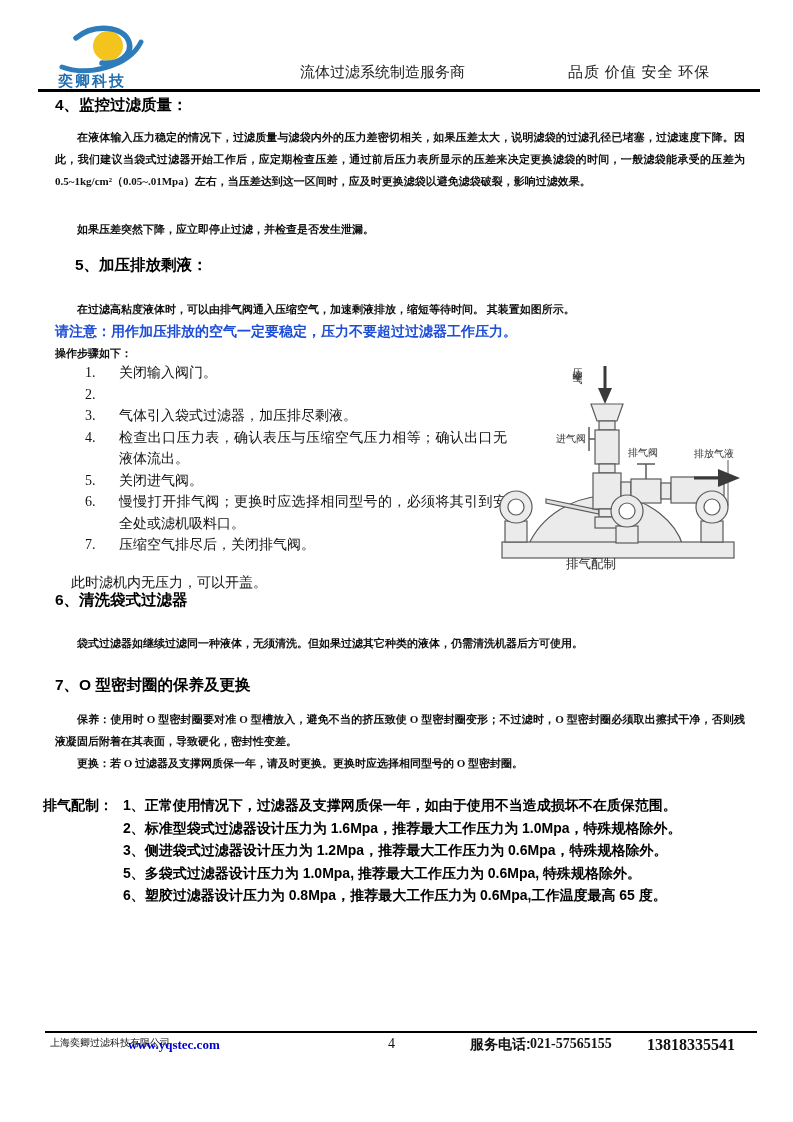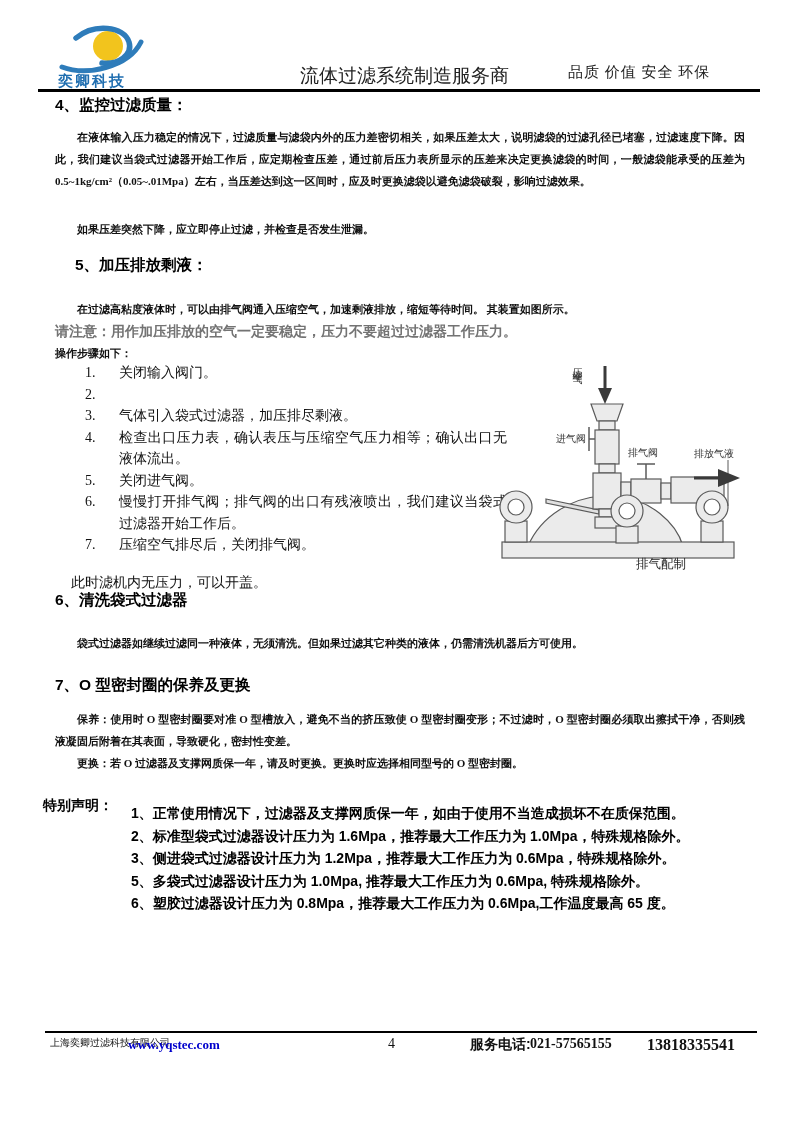--- a/index.html
+++ b/index.html
@@ -6,21 +6,21 @@
   body{
     width:793px;height:1122px;background:#ffffff;position:relative;
     font-family:"Liberation Serif","DejaVu Serif",serif;color:#111;
     overflow:hidden;
   }
   .abs{position:absolute;}
   .body-text{font-size:11px;line-height:22px;text-align:justify;font-weight:bold;}
   .indent{text-indent:2em;}
   .heading{font-family:"Liberation Sans","DejaVu Sans",sans-serif;font-weight:bold;font-size:15.5px;color:#000;}
   
-  .hdr-center{left:300px;top:63px;font-size:19px;color:#222;}
+  .hdr-center{left:300px;top:63px;font-size:15px;color:#222;}
   .hdr-right{left:568px;top:63px;font-size:15px;color:#222;letter-spacing:1px;}
   .hdr-rule{left:38px;top:89px;width:722px;height:3px;background:#000;}
   .logo-wrap{left:56px;top:22px;width:100px;height:66px;}
   .logo-text{position:absolute;left:2px;top:50px;font-family:"Liberation Sans","DejaVu Sans",sans-serif;
     font-weight:bold;font-size:15px;color:#1f6eb0;letter-spacing:2px;white-space:nowrap;}
   
   .s4-title{left:55px;top:95px;}
   .s4-p1{left:55px;top:126px;width:690px;}
   .s4-p2{left:55px;top:218px;width:690px;}
   .s5-title{left:55px;top:255px;margin-left:20px;}
@@ -34,29 +34,29 @@
   ol.steps .num{text-align:left;}
   .s5-closing{margin:16px;font-size:14px;line-height:21.5px;}
   .s6-title{left:55px;top:590px;}
   .s6-p{left:55px;top:632px;width:690px;}
   .s7-title{left:55px;top:675px;}
   .s7-p1{left:55px;top:708px;width:690px;}
   .s7-p2{left:55px;top:752px;width:690px;}
   
   .decl{left:43px;top:794px;width:712px;display:grid;grid-template-columns:80px 1fr;
     font-family:"Liberation Sans","DejaVu Sans",sans-serif;font-weight:bold;font-size:14px;line-height:22.5px;color:#000;}
-  .decl-items{margin:8px;padding:0;list-style:none;}
+  .decl-items{margin:0;padding:0;list-style:none;}
   
   .diagram{left:496px;top:356px;width:280px;height:226px;}
   .dlabel{position:absolute;font-family:"Liberation Serif","DejaVu Serif",serif;font-size:10px;color:#333;white-space:nowrap;}
   .dl-air{left:74px;top:4px;writing-mode:vertical-rl;letter-spacing:2px;height:56px;}
   .dl-inlet{left:50px;top:76px;width:40px;text-align:right;}
   .dl-exh{left:132px;top:90px;}
   .dl-dis{left:198px;top:91px;}
-  .dl-cap{left:70px;top:200px;width:120px;text-align:right;font-size:12.5px;color:#222;}
+  .dl-cap{left:70px;top:200px;width:120px;text-align:left;font-size:12.5px;color:#222;}
   
   .ftr-rule{left:45px;top:1031px;width:712px;height:2px;background:#000;}
   .ftr-company{left:50px;top:1036px;font-size:10px;}
   .ftr-web{left:128px;top:1037px;font-size:13px;font-weight:bold;text-decoration:none;}
   .ftr-page{left:388px;top:1036px;font-size:14px;}
   .ftr-svc{left:470px;top:1036px;font-size:14px;font-weight:bold;font-family:"Liberation Sans","DejaVu Sans",sans-serif;}
   .ftr-phone{left:530px;top:1036px;font-size:14px;font-weight:bold;}
   .ftr-mobile{left:647px;top:1036px;font-size:16px;font-weight:bold;}
 </style>
 </head>
@@ -73,21 +73,21 @@
 <div class="abs hdr-center">流体过滤系统制造服务商</div>
 <div class="abs hdr-right">品质 价值 安全 环保</div>
 <div class="abs hdr-rule"></div>
 
 <div class="abs heading s4-title">4、监控过滤质量：</div>
 <p class="abs body-text indent s4-p1" style="margin:0">在液体输入压力稳定的情况下，过滤质量与滤袋内外的压力差密切相关，如果压差太大，说明滤袋的过滤孔径已堵塞，过滤速度下降。因此，我们建议当袋式过滤器开始工作后，应定期检查压差，通过前后压力表所显示的压差来决定更换滤袋的时间，一般滤袋能承受的压差为 0.5~1kg/cm²（0.05~.01Mpa）左右，当压差达到这一区间时，应及时更换滤袋以避免滤袋破裂，影响过滤效果。</p>
 <p class="abs body-text indent s4-p2" style="margin:0">如果压差突然下降，应立即停止过滤，并检查是否发生泄漏。</p>
 
 <div class="abs heading s5-title">5、加压排放剩液：</div>
 <p class="abs body-text indent s5-intro" style="margin:0">在过滤高粘度液体时，可以由排气阀通入压缩空气，加速剩液排放，缩短等待时间。 其装置如图所示。</p>
-<div class="abs s5-warning" style="color:#737373">请注意：用作加压排放的空气一定要稳定，压力不要超过过滤器工作压力。</div>
+<div class="abs s5-warning" style="color:#1d4ed8">请注意：用作加压排放的空气一定要稳定，压力不要超过过滤器工作压力。</div>
 <div class="abs body-text s5-label">操作步骤如下：</div>
 
 <div class="abs s5-listwrap">
   <ol class="steps">
     <li>
         <span class="num">1.</span>
         <span>关闭输入阀门。</span>
       </li>
     <li>
         <span class="num">2.</span>
@@ -99,21 +99,21 @@
     <li>
         <span class="num">4.</span>
         <span>检查出口压力表，确认表压与压缩空气压力相等；确认出口无液体流出。</span>
       </li>
     <li>
         <span class="num">5.</span>
         <span>关闭进气阀。</span>
       </li>
     <li>
         <span class="num">6.</span>
-        <span>慢慢打开排气阀；排气阀的出口有残液喷出，我们建议当袋式过滤器开始工作后。</span>
+        <span>慢慢打开排气阀；更换时应选择相同型号的，必须将其引到安全处或滤机吸料口。</span>
       </li>
     <li>
         <span class="num">7.</span>
         <span>压缩空气排尽后，关闭排气阀。</span>
       </li>
   </ol>
   <p class="s5-closing">此时滤机内无压力，可以开盖。</p>
 </div>
 
 <div class="abs diagram">
@@ -176,21 +176,21 @@
 </div>
 
 <div class="abs heading s6-title">6、清洗袋式过滤器</div>
 <p class="abs body-text indent s6-p" style="margin:0">袋式过滤器如继续过滤同一种液体，无须清洗。但如果过滤其它种类的液体，仍需清洗机器后方可使用。</p>
 
 <div class="abs heading s7-title">7、O 型密封圈的保养及更换</div>
 <p class="abs body-text indent s7-p1" style="margin:0">保养：使用时 O 型密封圈要对准 O 型槽放入，避免不当的挤压致使 O 型密封圈变形；不过滤时，O 型密封圈必须取出擦拭干净，否则残液凝固后附着在其表面，导致硬化，密封性变差。</p>
 <p class="abs body-text indent s7-p2" style="margin:0">更换：若 O 过滤器及支撑网质保一年，请及时更换。更换时应选择相同型号的 O 型密封圈。</p>
 
 <div class="abs decl">
-  <div>特别声明：</div>
+  <div>排气配制：</div>
   <ul class="decl-items">
     <li>1、正常使用情况下，过滤器及支撑网质保一年，如由于使用不当造成损坏不在质保范围。</li>
     <li>2、标准型袋式过滤器设计压力为 1.6Mpa，推荐最大工作压力为 1.0Mpa，特殊规格除外。</li>
     <li>3、侧进袋式过滤器设计压力为 1.2Mpa，推荐最大工作压力为 0.6Mpa，特殊规格除外。</li>
     <li>5、多袋式过滤器设计压力为 1.0Mpa, 推荐最大工作压力为 0.6Mpa, 特殊规格除外。</li>
     <li>6、塑胶过滤器设计压力为 0.8Mpa，推荐最大工作压力为 0.6Mpa,工作温度最高 65 度。</li>
   </ul>
 </div>
 
 <div class="abs ftr-rule"></div>

